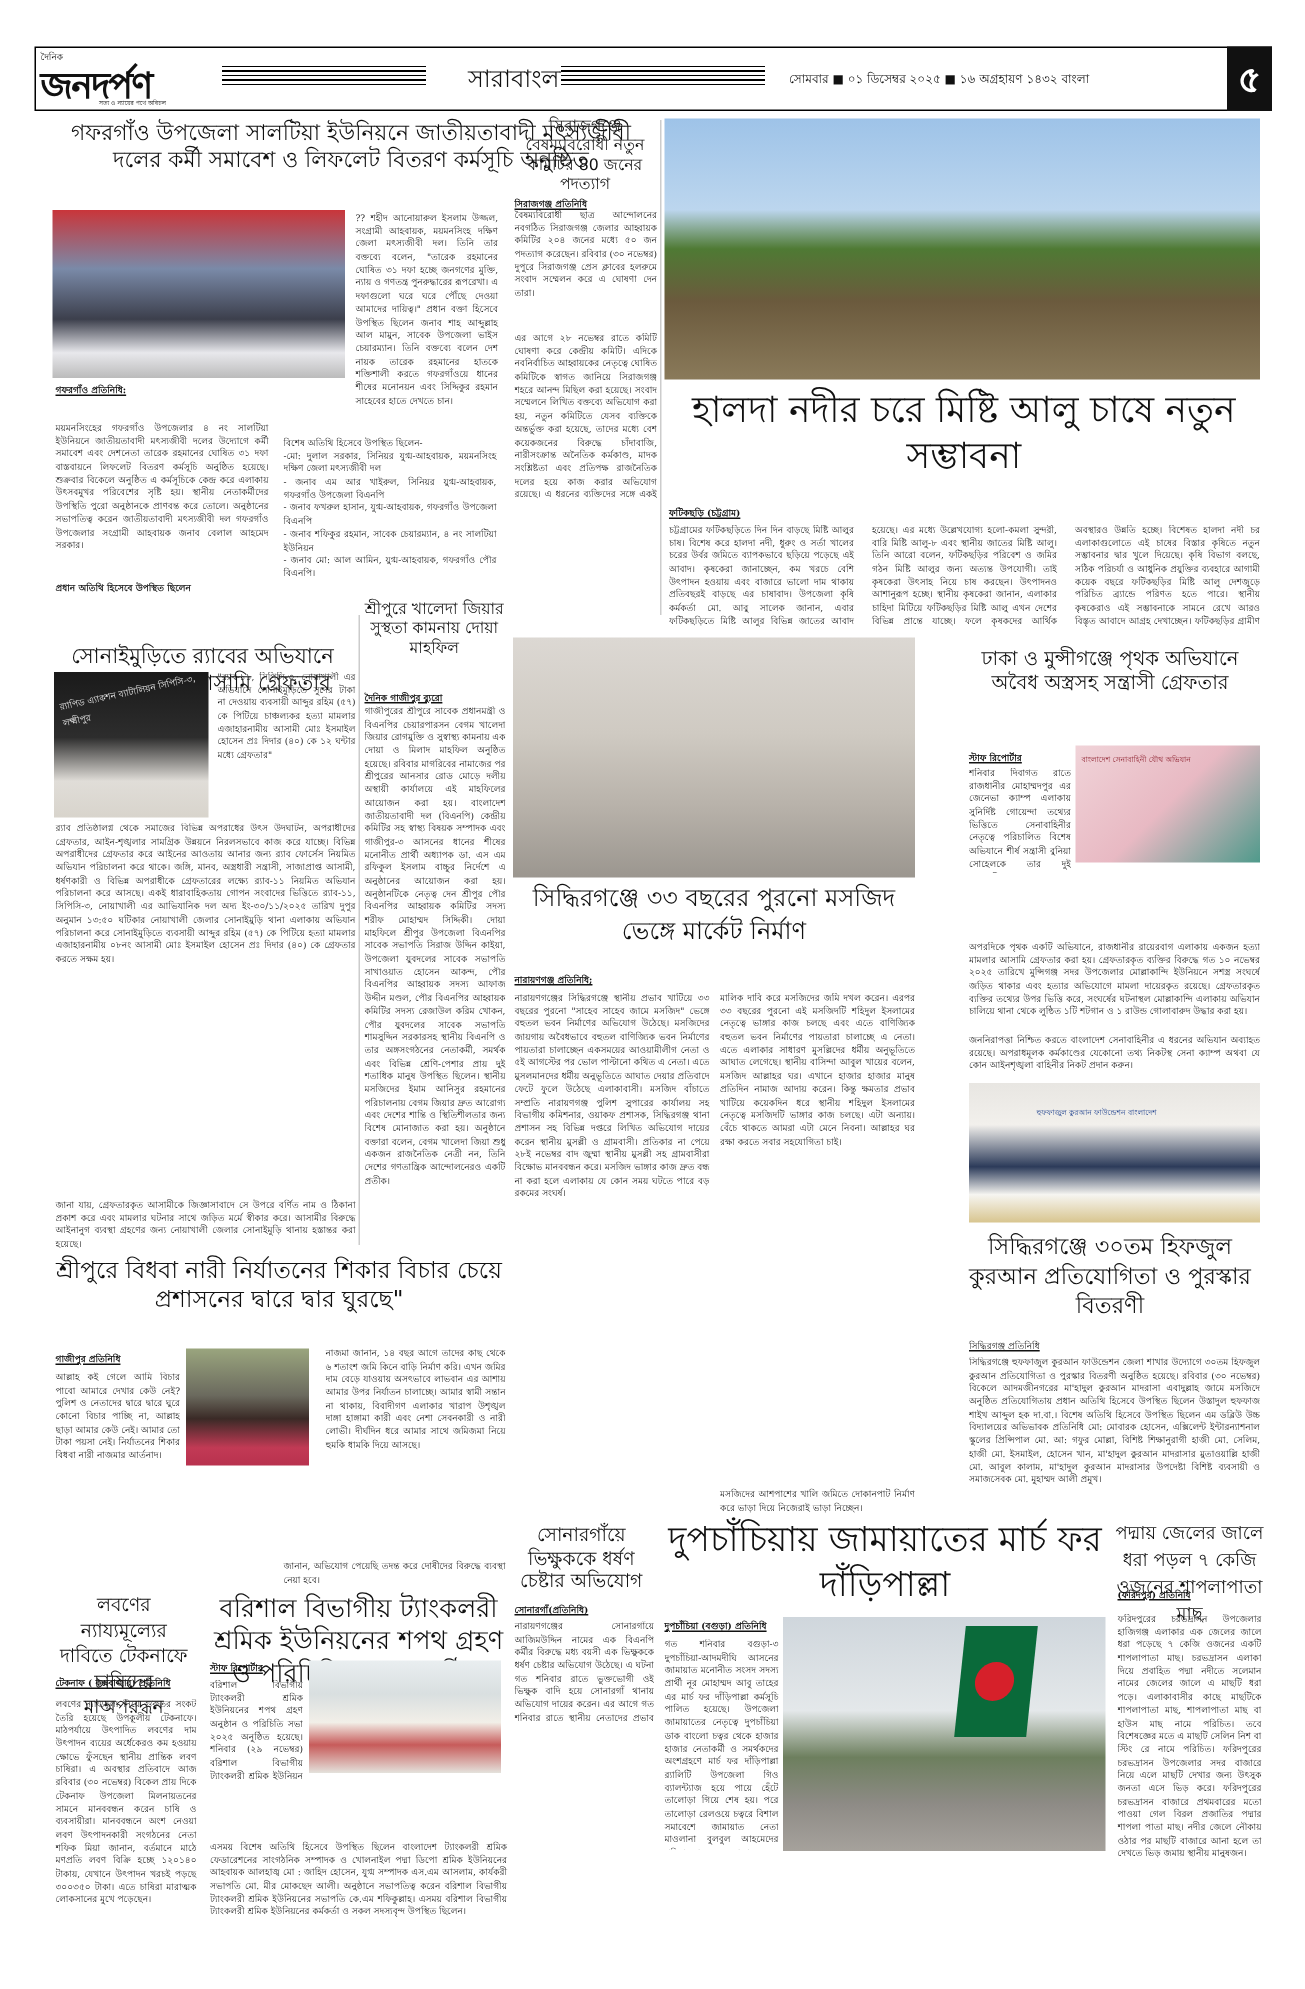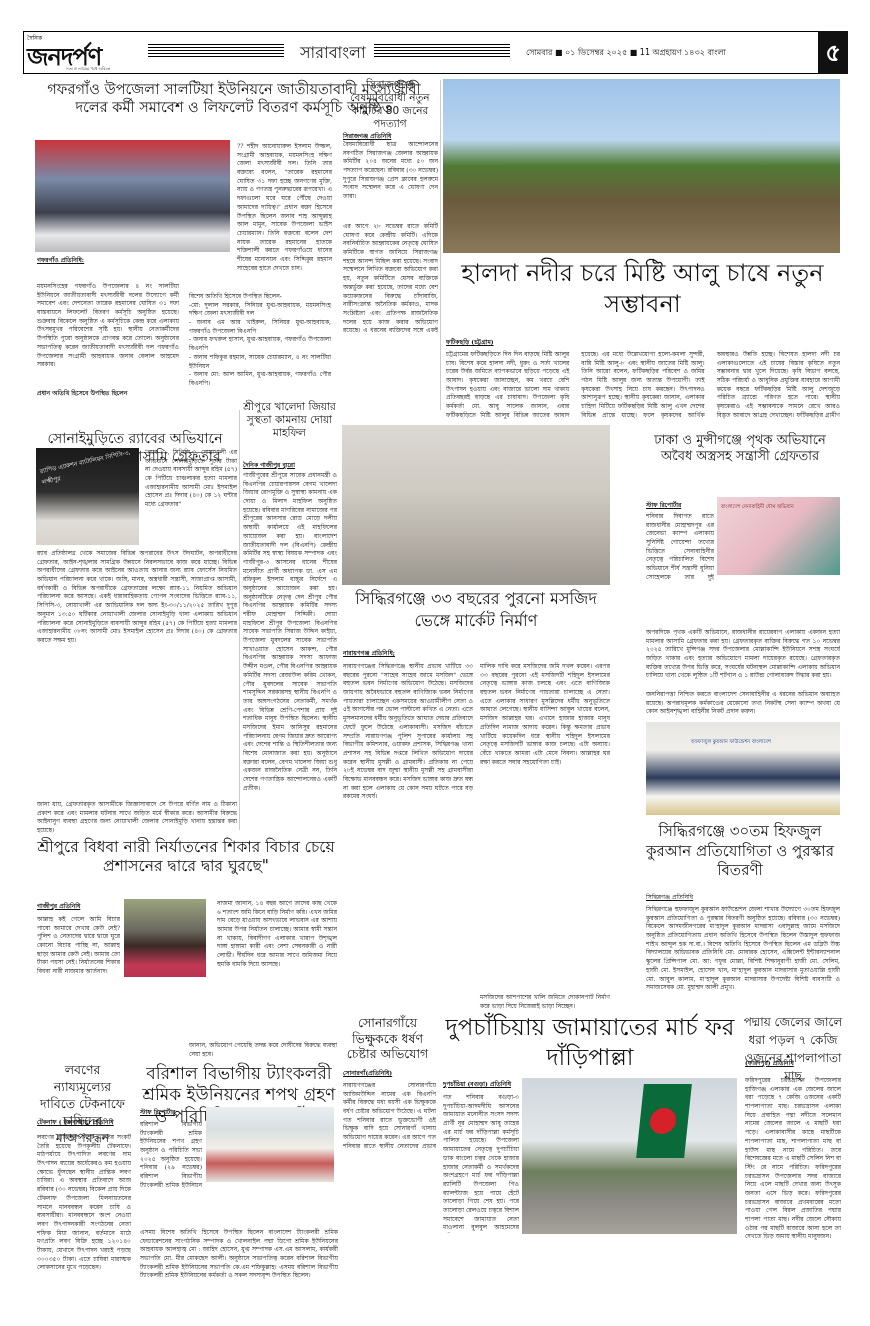--- a/index.html
+++ b/index.html
@@ -3,39 +3,39 @@
 <meta charset="utf-8">
 <style>
 *{box-sizing:border-box;margin:0;padding:0}
 body{width:870px;height:1326px;background:#fff;font-family:"DejaVu Serif",serif;color:#111;position:relative;overflow:hidden}
 .abs{position:absolute}
 .mast-wrap{left:23px;top:31px;width:825px;height:43px;border:1px solid #000;}
 .logo-small{left:27px;top:33px;font-size:6px}
 .logo{left:27px;top:38px;font-size:24px;font-weight:bold;letter-spacing:-1px;font-family:"DejaVu Sans",sans-serif}
 .logo-tag{left:66px;top:66px;font-size:4px}
 .lines{height:14px;background:repeating-linear-gradient(#000 0 1px,#fff 1px 3px)}
-.section{left:300px;top:40px;font-size:16px}
+.section{left:312px;top:40px;font-size:16px}
 .dateline{left:526px;top:46px;font-size:8px;font-family:"DejaVu Sans",sans-serif}
 .pgnum{left:818px;top:31px;width:30px;height:43px;background:#111;color:#fff;font-size:24px;text-align:center;line-height:43px;font-weight:bold}
 .hl{font-family:"DejaVu Sans",sans-serif;text-align:center;line-height:1.25;color:#111}
 .body{font-size:6px;line-height:1.45;text-align:justify;color:#222}
 .byline{font-size:6px;font-weight:bold;text-decoration:underline}
 .photo{background:#888;overflow:hidden}
 </style>
 </head>
 <body>
 
 <div class="abs mast-wrap"></div>
 <div class="abs logo-small">দৈনিক</div>
 <div class="abs logo">জনদর্পণ</div>
 <div class="abs logo-tag">সত্য ও ন্যায়ের পথে অবিচল</div>
 <div class="abs lines" style="left:148px;top:44px;width:136px"></div>
 <div class="abs section">সারাবাংলা</div>
 <div class="abs lines" style="left:374px;top:44px;width:136px"></div>
-<div class="abs dateline">সোমবার ■ ০১ ডিসেম্বর ২০২৫ ■ 11 অগ্রহায়ণ ১৪৩২ বাংলা</div>
+<div class="abs dateline">সোমবার ■ ০১ ডিসেম্বর ২০২৫ ■ ১৬ অগ্রহায়ণ ১৪৩২ বাংলা</div>
 <div class="abs pgnum">৫</div>
 
 <div class="abs hl" style="left:30px;top:80px;width:408px;font-size:14.5px">গফরগাঁও উপজেলা সালটিয়া ইউনিয়নে জাতীয়তাবাদী মৎস্যজীবী দলের কর্মী সমাবেশ ও লিফলেট বিতরণ কর্মসূচি অনুষ্ঠিত</div>
 <div class="abs photo" style="left:35px;top:140px;width:195px;height:112px;background:linear-gradient(180deg,#c9353a 0%,#7a8aa8 35%,#3c3f4c 65%,#e8e8ec 85%,#bbb 100%)"></div>
 <div class="abs byline" style="left:37px;top:255px">গফরগাঁও প্রতিনিধি:</div>
 <div class="abs body" style="left:37px;top:282px;width:142px">ময়মনসিংহের গফরগাঁও উপজেলার ৪ নং সালটিয়া ইউনিয়নে জাতীয়তাবাদী মৎস্যজীবী দলের উদ্যোগে কর্মী সমাবেশ এবং দেশনেতা তারেক রহমানের ঘোষিত ৩১ দফা বাস্তবায়নে লিফলেট বিতরণ কর্মসূচি অনুষ্ঠিত হয়েছে। শুক্রবার বিকেলে অনুষ্ঠিত এ কর্মসূচিকে কেন্দ্র করে এলাকায় উৎসবমুখর পরিবেশের সৃষ্টি হয়। স্থানীয় নেতাকর্মীদের উপস্থিতি পুরো অনুষ্ঠানকে প্রাণবন্ত করে তোলে। অনুষ্ঠানের সভাপতিত্ব করেন জাতীয়তাবাদী মৎস্যজীবী দল গফরগাঁও উপজেলার সংগ্রামী আহবায়ক জনাব বেলাল আহমেদ সরকার।</div>
 <div class="abs body" style="left:37px;top:389px;width:142px;font-weight:bold">প্রধান অতিথি হিসেবে উপস্থিত ছিলেন</div>
 <div class="abs body" style="left:237px;top:142px;width:95px">?? শহীদ আনোয়ারুল ইসলাম উজ্জল, সংগ্রামী আহবায়ক, ময়মনসিংহ দক্ষিণ জেলা মৎস্যজীবী দল। তিনি তার বক্তব্যে বলেন, "তারেক রহমানের ঘোষিত ৩১ দফা হচ্ছে জনগণের মুক্তি, ন্যায় ও গণতন্ত্র পুনরুদ্ধারের রূপরেখা। এ দফাগুলো ঘরে ঘরে পৌঁছে দেওয়া আমাদের দায়িত্ব।" প্রধান বক্তা হিসেবে উপস্থিত ছিলেন জনাব শাহ আব্দুল্লাহ আল মামুন, সাবেক উপজেলা ভাইস চেয়ারম্যান। তিনি বক্তব্যে বলেন দেশ নায়ক তারেক রহমানের হাতকে শক্তিশালী করতে গফরগাঁওয়ে ধানের শীষের মনোনয়ন এবং সিদ্দিকুর রহমান সাহেবের হাতে দেখতে চান।</div>
 <div class="abs body" style="left:189px;top:292px;width:142px">
   <div>বিশেষ অতিথি হিসেবে উপস্থিত ছিলেন-</div>

